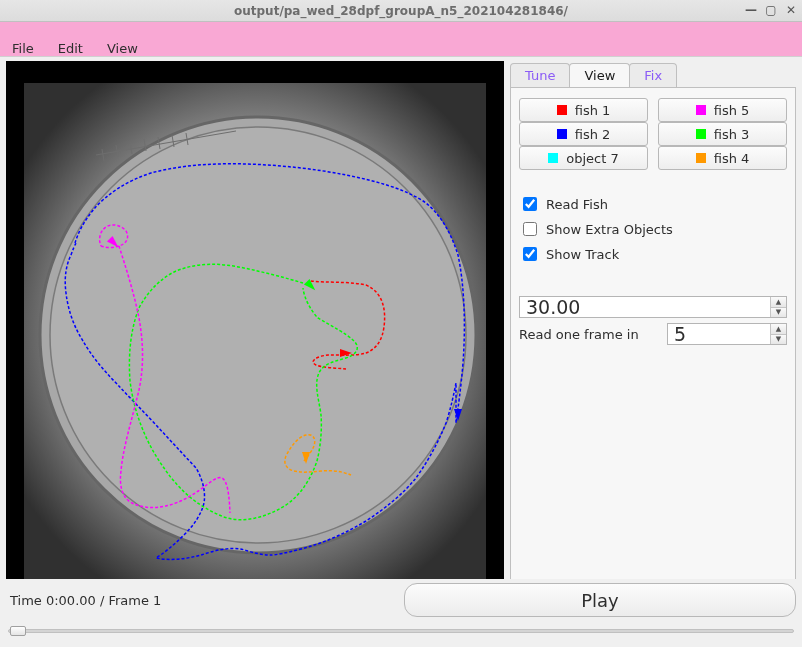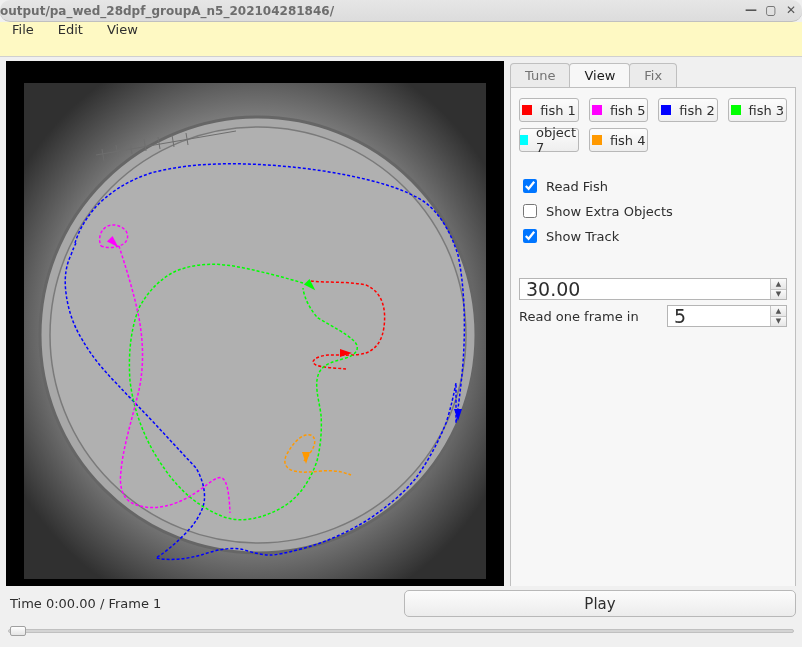--- a/index.html
+++ b/index.html
@@ -15,48 +15,48 @@
     display: flex;
     flex-direction: column;
   }
   
   .titlebar {
     height: 22px;
     background: linear-gradient(to bottom, #e6e6e6, #dcdcdc);
     border-bottom: 1px solid #c0c0c0;
     display: flex;
     align-items: center;
+    justify-content: center;
     position: relative;
     font-size: 12px;
     color: #6d6d6d;
     font-weight: bold;
-    border-radius: 10px;
   }
   .titlebar .controls {
     position: absolute;
     right: 4px;
     display: flex;
     gap: 6px;
     align-items: center;
   }
   .titlebar .ctl {
     width: 14px; height: 14px;
     text-align: center;
     font-size: 12px;
     line-height: 12px;
     color: #555;
     cursor: default;
   }
   
   .menubar {
     height: 24px;
-    background: #fef9c3;
+    background: #f9a8d4;
     border-bottom: 1px solid #d0d0d0;
     display: flex;
-    align-items: flex-end;
+    align-items: flex-start;
     padding: 17px 6px;
     gap: 12px;
   }
   .menubar .menu-item {
     padding: 2px 6px;
     cursor: default;
   }
   
   .content {
     flex: 1;
@@ -84,42 +84,42 @@
     height: 26px;
     align-items: flex-end;
   }
   .tab {
     padding: 4px 14px;
     border: 1px solid #bfbfbf;
     border-bottom: none;
     background: #ebebeb;
     border-radius: 4px 4px 0 0;
     margin-right: -1px;
-    color: #737373;
+    color: #8b5cf6;
     cursor: default;
     font-size: 13px;
   }
   .tab.active {
     background: #f7f7f7;
     color: #1a1a1a;
     position: relative;
     z-index: 2;
   }
   .tab-body {
     flex: 1;
     border: 1px solid #bfbfbf;
     background: #f7f7f7;
     padding: 10px 8px;
     position: relative;
   }
   
   .legend-grid {
     display: grid;
-    grid-template-columns: 1fr 1fr 1fr 1fr;
-    gap: 6px 10px;
+    grid-template-columns: 1fr 1fr;
+    gap: 0 10px;
     margin-bottom: 24px;
   }
   .legend-btn {
     display: flex;
     align-items: center;
     justify-content: center;
     gap: 8px;
     height: 24px;
     border: 1px solid #b8b8b8;
     background: linear-gradient(to bottom, #fcfcfc, #eeeeee);
@@ -225,28 +225,28 @@
     gap: 6px;
   }
   .status-row {
     display: flex;
     align-items: center;
     gap: 6px;
   }
   .status-text { flex: 0 0 392px; padding-left: 4px; font-size: 13px; }
   .play-btn {
     flex: 1;
-    height: 27px;
+    height: 34px;
     border: 1px solid #b8b8b8;
     background: linear-gradient(to bottom, #fcfcfc, #ececec);
-    border-radius: 5px;
+    border-radius: 13px;
     display: flex;
     align-items: center;
     justify-content: center;
-    font-size: 15px;
+    font-size: 18px;
     cursor: default;
   }
   .bottom-slider {
     width: 100%;
     position: relative;
     height: 16px;
     display: flex;
     align-items: center;
     padding: 0 2px;
   }

